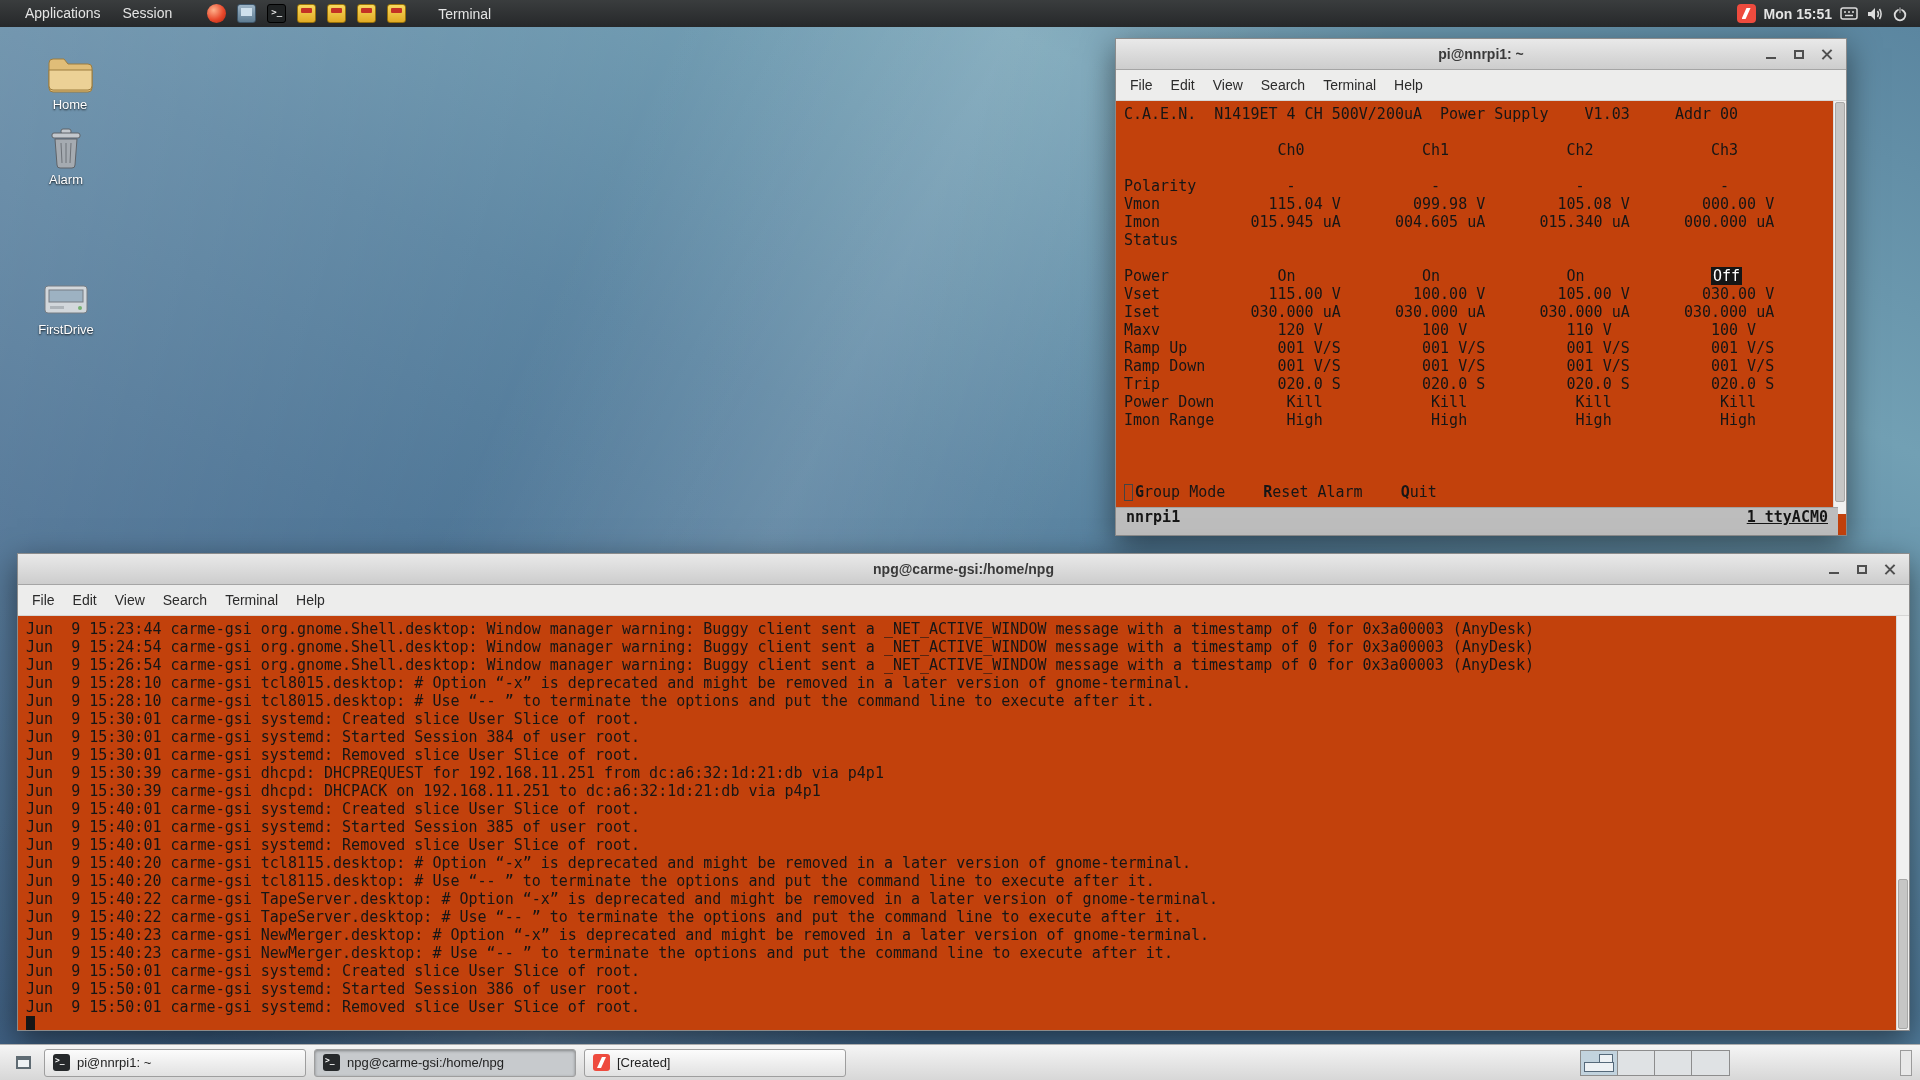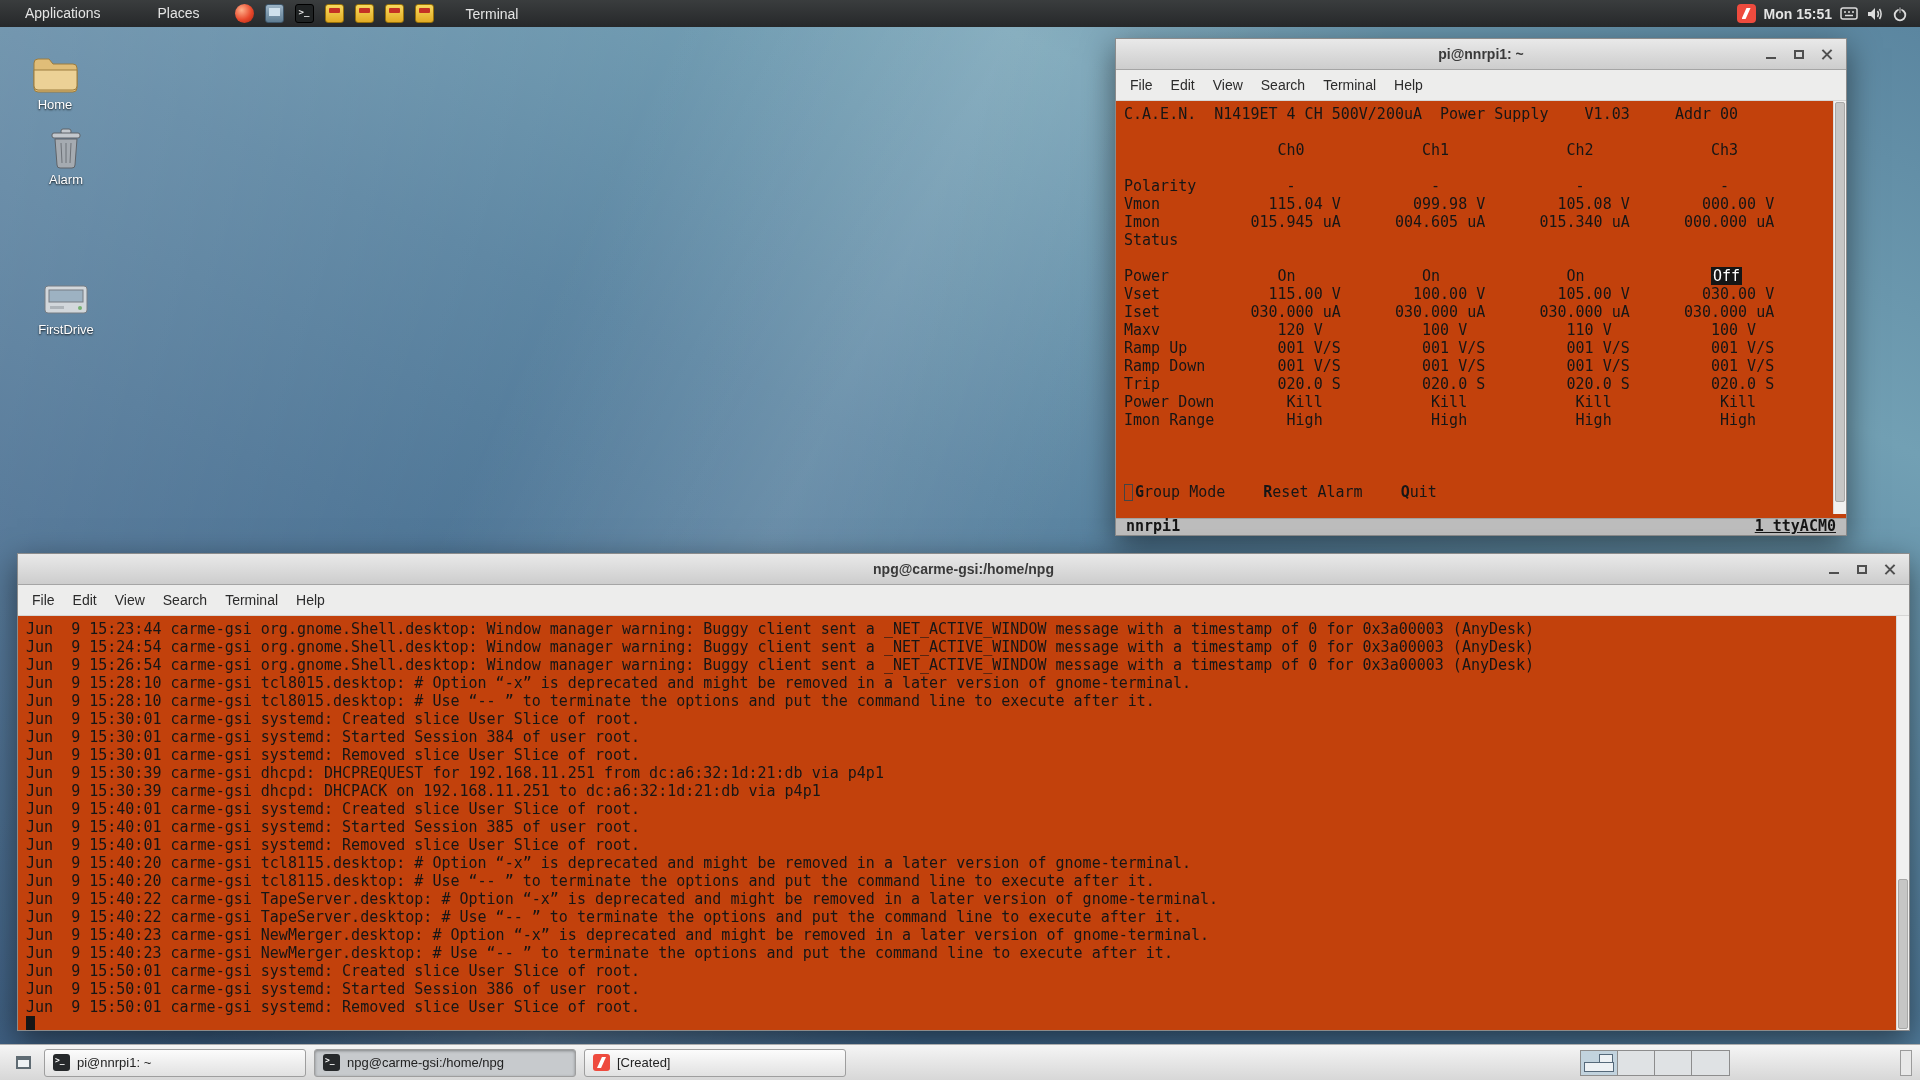--- a/index.html
+++ b/index.html
@@ -18,21 +18,21 @@
       linear-gradient(115deg, rgba(255,255,255,.18) 0%, rgba(255,255,255,.04) 30%, rgba(255,255,255,0) 55%),
       linear-gradient(205deg, #5b86a0 0%, #72a0b4 22%, #55809e 46%, #40688c 70%, #2a4d72 100%);
   }
 
   
   .top-panel {
     position:absolute; top:0; left:0; width:100%; height:27px;
     background:linear-gradient(#3a3d3e,#26282a);
     color:#e4e4e4; display:flex; align-items:center; z-index:80; font-size:14px;
   }
-  .panel-menus { display:flex; height:100%; align-items:center; margin-left:14px;gap:35px; }
+  .panel-menus { display:flex; height:100%; align-items:center; margin-left:14px; }
   .panel-menu-item { padding:0 11px; line-height:27px; }
   .panel-launchers { display:flex; align-items:center; gap:11px; margin-left:24px; }
   .launcher { width:19px; height:19px; display:inline-block; position:relative; border-radius:3px; }
   .red-orb-launcher-icon { border-radius:50%; background:radial-gradient(circle at 35% 32%, #ffb08a, #e8492c 55%, #a8220f); }
   .files-launcher-icon { background:linear-gradient(#9db4c6,#5f7d93); border:1px solid #3e566a; }
   .files-launcher-icon::after { content:""; position:absolute; inset:3px 3px 6px 3px; background:#cfe0ec; }
   .terminal-launcher-icon { background:#1f2223; border:1px solid #000; }
   .terminal-launcher-icon::after { content:">_"; position:absolute; left:3px; top:2px; color:#e8e8e8; font:bold 9px/10px "DejaVu Sans Mono",monospace; }
   .yellow-app-launcher-icon-1,.yellow-app-launcher-icon-2,.yellow-app-launcher-icon-3,.yellow-app-launcher-icon-4 {
     background:linear-gradient(#f8d95e,#e2ab25); border:1px solid #9a7208;
@@ -44,21 +44,21 @@
   .panel-right { margin-left:auto; display:flex; align-items:center; gap:8px; margin-right:12px; }
   .panel-anydesk { width:19px; height:19px; border-radius:4px; background:#ee4b3e; position:relative; display:inline-block; }
   .panel-anydesk::after { content:""; position:absolute; left:5px; top:4px; width:9px; height:11px; background:#fff; clip-path:polygon(0 100%,55% 0,100% 0,45% 100%); }
   .panel-clock { font-weight:bold; }
   .tray-icon { display:inline-flex; align-items:center; }
 
   
   .desktop-icon { position:absolute; width:96px; text-align:center; z-index:5; }
   .desktop-icon .ic { display:block; margin:0 auto; }
   .desktop-icon .label { color:#fff; font-size:13px; margin-top:3px; text-shadow:0 1px 2px rgba(0,0,0,.9); }
-  #icon-home { left:7px; top:54px; }
+  #icon-home { left:22px; top:54px; }
   #icon-trash { left:18px; top:127px; }
   #icon-firstdrive { left:18px; top:281px; }
 
   
   .window {
     position:absolute; background:#fff; border:1px solid #8b8b8b;
     box-shadow:0 10px 30px rgba(0,0,0,.5); display:flex; flex-direction:column; z-index:20;
   }
   #caen-window { left:1115px; top:38px; width:732px; height:498px; }
   #log-window  { left:17px;  top:553px; width:1893px; height:478px; z-index:30; }
@@ -92,22 +92,22 @@
 
   
   .caen-actions {
     display:flex; align-items:center; margin:54px 0 16px 8px;
     font-family:"DejaVu Sans Mono","Liberation Mono",monospace; font-size:15px; line-height:18px; color:#161616;
   }
   .caen-action { margin-right:38px; }
   .caen-action b { font-weight:bold; }
   .hollow-cursor { width:9px; height:17px; border:1px solid #444; margin-right:2px; flex:0 0 9px; }
   .caen-status {
-    position:absolute; left:0; right:0; bottom:0; height:17px; background:#bdbdbd; border-top:1px solid #a2a2a2;
-    display:flex; align-items:flex-end; padding:0 10px;
+    position:absolute; left:0; right:8px; bottom:0; height:28px; background:#bdbdbd; border-top:1px solid #a2a2a2;
+    display:flex; align-items:flex-start; padding:0 10px;
     font-family:"DejaVu Sans Mono","Liberation Mono",monospace; font-size:15px; font-weight:bold; color:#161616;
   }
   .st-right { margin-left:auto; text-decoration:underline; }
 
   .block-cursor { display:inline-block; width:9px; height:15px; background:#161616; vertical-align:baseline; }
 
   
   .taskbar {
     position:absolute; left:0; bottom:0; width:100%; height:36px;
     background:linear-gradient(#f5f5f5,#d7d7d7); border-top:1px solid #adadad;
@@ -165,21 +165,21 @@
     <rect x="7" y="9" width="34" height="12" fill="#9db2c2" stroke="#767c83"></rect>
     <circle cx="38" cy="27" r="2" fill="#74b06f"></circle>
     <rect x="8" y="25" width="14" height="3" fill="#aeb4b9"></rect>
   </svg>
   <div class="label">FirstDrive</div>
 </div>
 
 <div class="top-panel">
   <div class="panel-menus">
       <span class="panel-menu-item">Applications</span>
-      <span class="panel-menu-item">Places</span>
+      <span class="panel-menu-item">Session</span>
     </div>
   <div class="panel-launchers">
       <span class="launcher red-orb-launcher-icon"></span>
       <span class="launcher files-launcher-icon"></span>
       <span class="launcher terminal-launcher-icon"></span>
       <span class="launcher yellow-app-launcher-icon-1"></span>
       <span class="launcher yellow-app-launcher-icon-2"></span>
       <span class="launcher yellow-app-launcher-icon-3"></span>
       <span class="launcher yellow-app-launcher-icon-4"></span>
     </div>

